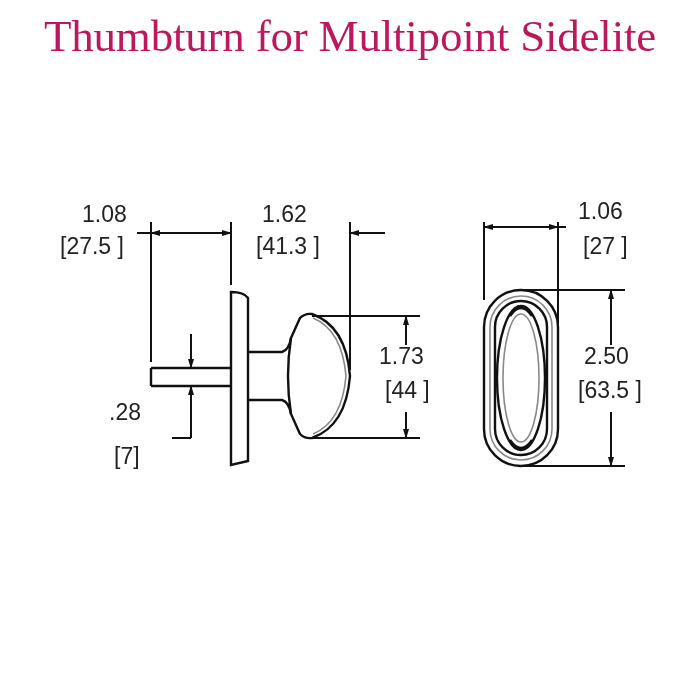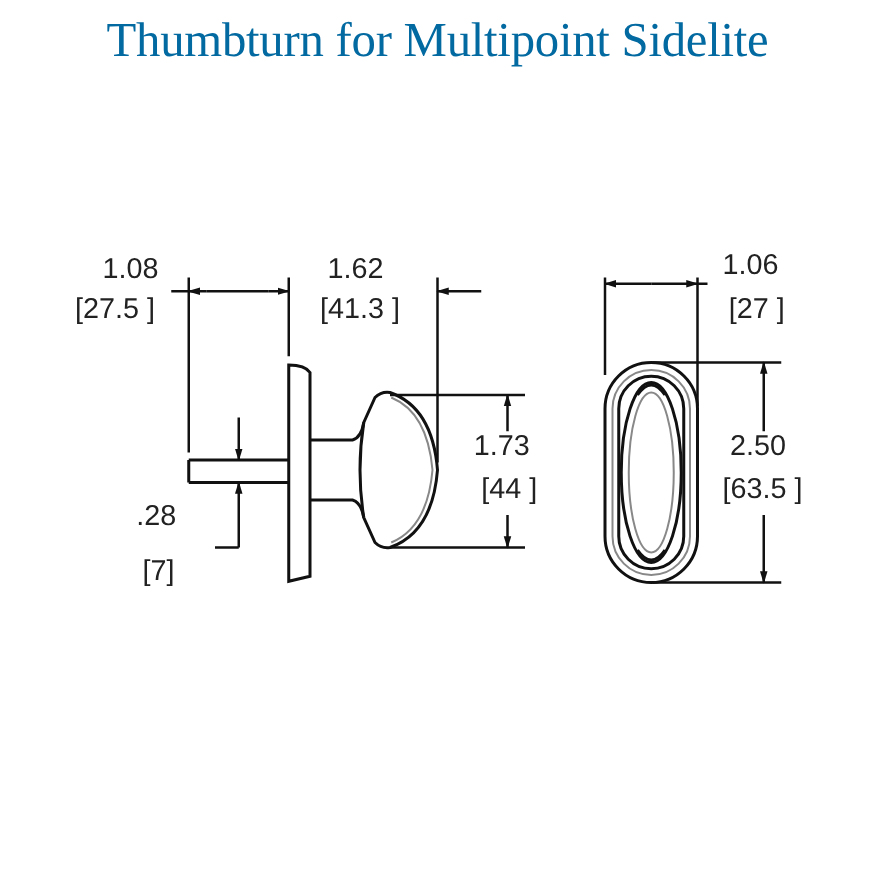--- a/index.html
+++ b/index.html
@@ -1,20 +1,20 @@
 <!DOCTYPE html>
 <html><head>
   <meta charset="utf-8">
   <style>
     html, body { margin: 0; padding: 0; background: #ffffff; }
     body { width: 700px; height: 700px; position: relative; overflow: hidden; }
     .title {
       position: absolute; left: 0; top: 10px; width: 700px; text-align: center;
       font-family: "Liberation Serif", "DejaVu Serif", serif;
-      font-size: 39px; color: #0369a1; letter-spacing: -0.2px;
+      font-size: 45px; color: #be185d; letter-spacing: -0.2px;
     }
     svg.drawing { position: absolute; left: 0; top: 0; }
     .dim {
       font-family: "Liberation Sans Narrow", "Liberation Sans", "DejaVu Sans", sans-serif;
       font-size: 23px; fill: #222;
     }
     .line { stroke: #111; stroke-width: 2.4; fill: none; }
     .thin { stroke: #111; stroke-width: 2; fill: none; }
     .grey { stroke: #888; stroke-width: 1.6; fill: none; }
   </style>

